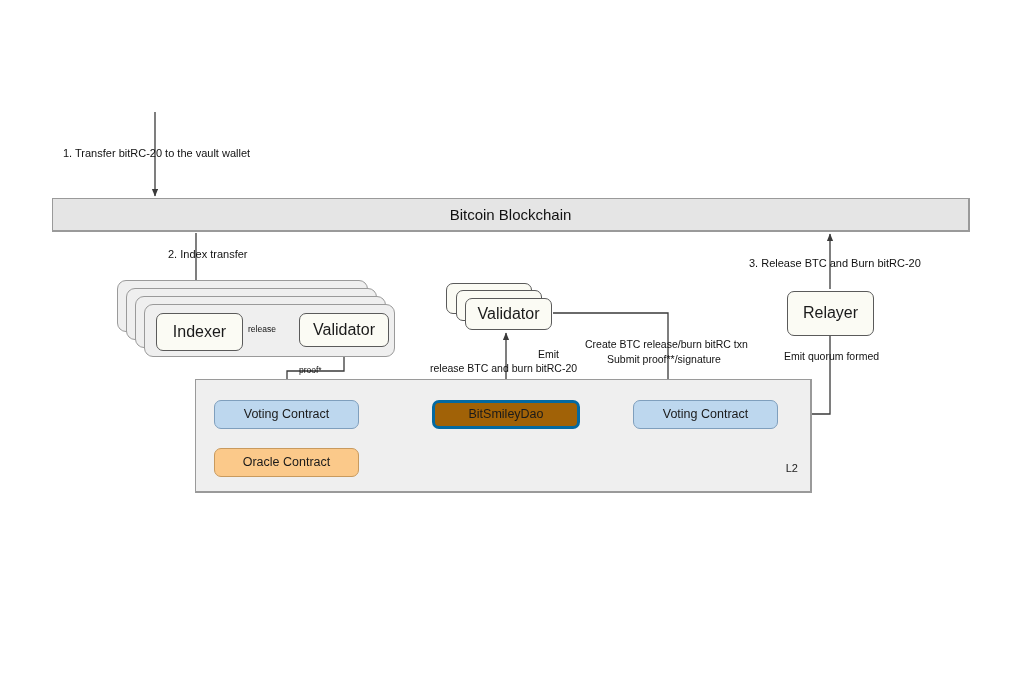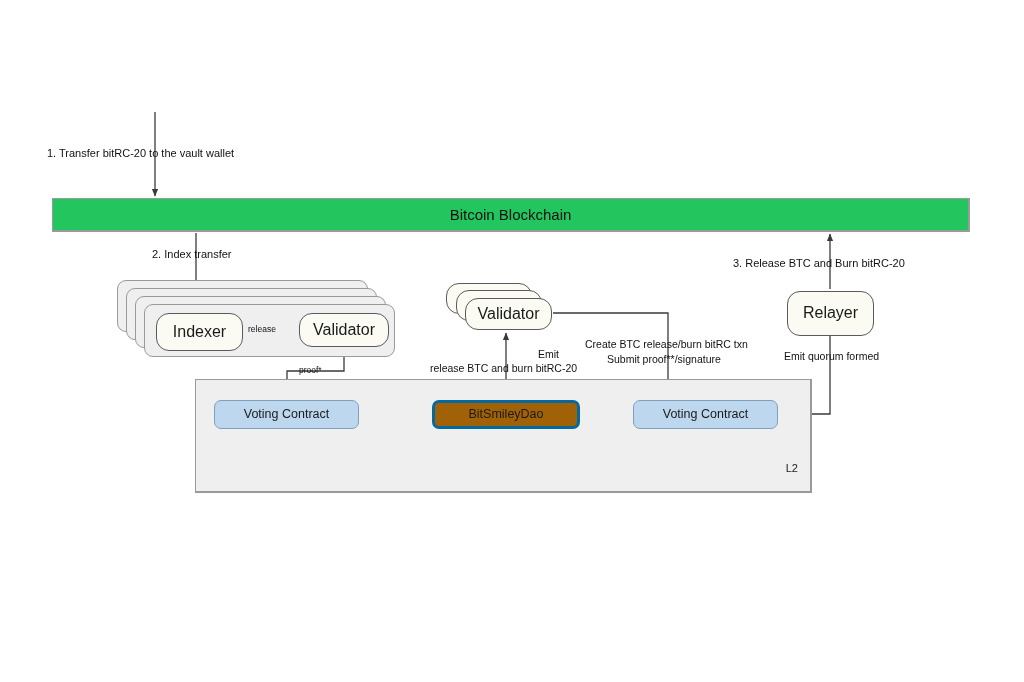--- a/index.html
+++ b/index.html
@@ -35,21 +35,21 @@
     justify-content: center;
     text-align: center;
     line-height: 1.15;
   }
   
   .chainbar {
     left: 52px;
     top: 198px;
     width: 918px;
     height: 34px;
-    background: #22c55e;
+    background: #e5e5e5;
     border: 1px solid #9a9a9a;
     border-right-width: 2px;
     border-bottom-width: 2px;
     font-size: 15px;
     color: #111;
   }
   
   .l2box {
     left: 195px;
     top: 379px;
@@ -73,21 +73,21 @@
     position: absolute;
     background: #efefef;
     border: 1px solid #9a9a9a;
     border-radius: 9px;
     box-sizing: border-box;
   }
   
   .wbox {
     background: #fbfbf4;
     border: 1px solid #5a5a5a;
-    border-radius: 13px;
+    border-radius: 7px;
     font-size: 16px;
     color: #1a1a1a;
   }
   
   .cbox {
     border-radius: 7px;
     font-size: 12.5px;
     color: #1a1a1a;
   }
   .blue {
@@ -104,20 +104,21 @@
   }
   
   .lbl {
     position: absolute;
     font-size: 10.5px;
     color: #111;
     white-space: nowrap;
   }
   .lbl.step {
     font-size: 11px;
+    margin-left: 16px;
   }
   .lbl.tiny {
     font-size: 8.5px;
   }
   .lbl.center {
     text-align: center;
   }
   .footnotes {
     position: absolute;
     left: 98px;
@@ -200,20 +201,23 @@
   </div>
 
   <div class="node l2box">
     <span class="l2label">L2</span>
   </div>
 
   <div class="node cbox blue" style="left:214px; top:400px; width:145px; height:29px;">
     <span>Voting Contract</span>
   </div>
 
+  <div class="node cbox orange" style="left:214px; top:448px; width:145px; height:29px;">
+    <span>Oracle Contract</span>
+  </div>
 
   <div class="node cbox cream" style="left:432px; top:400px; width:148px; height:29px;">
     <span>BitSmileyDao</span>
   </div>
 
   <div class="node cbox blue" style="left:633px; top:400px; width:145px; height:29px;">
     <span>Voting Contract</span>
   </div>
 
   <div class="lbl step" style="left:47px; top:147px;">1. Transfer bitRC-20 to the vault wallet</div>

